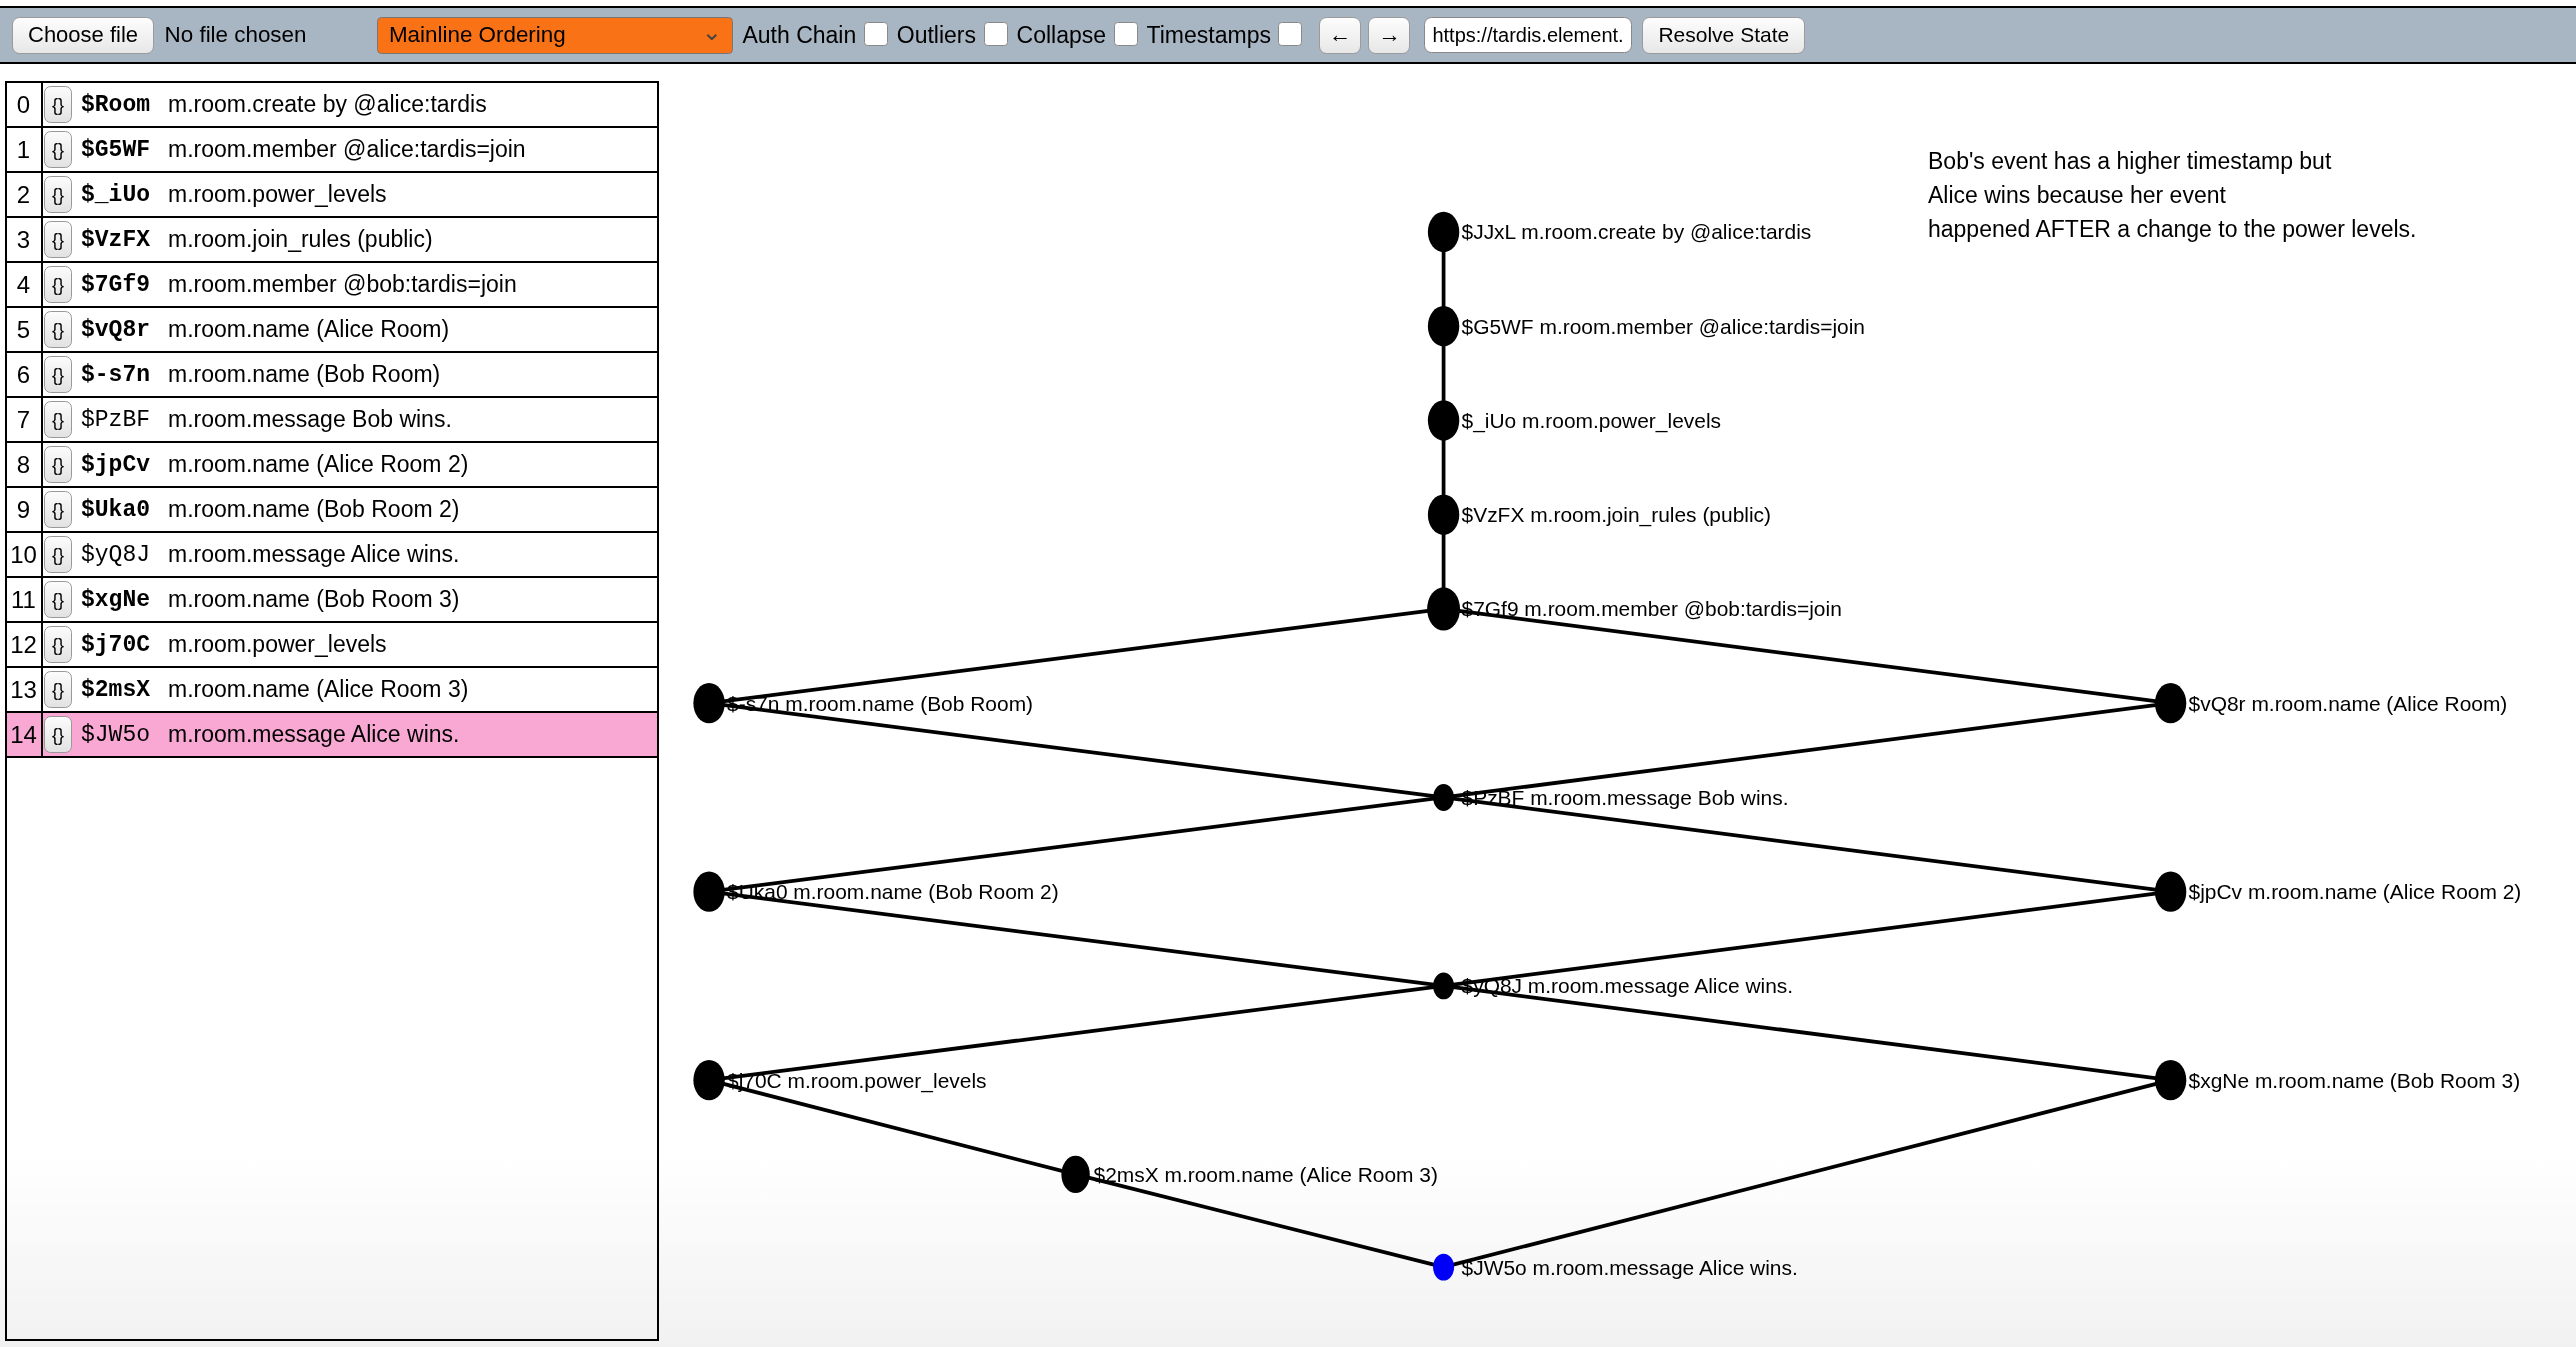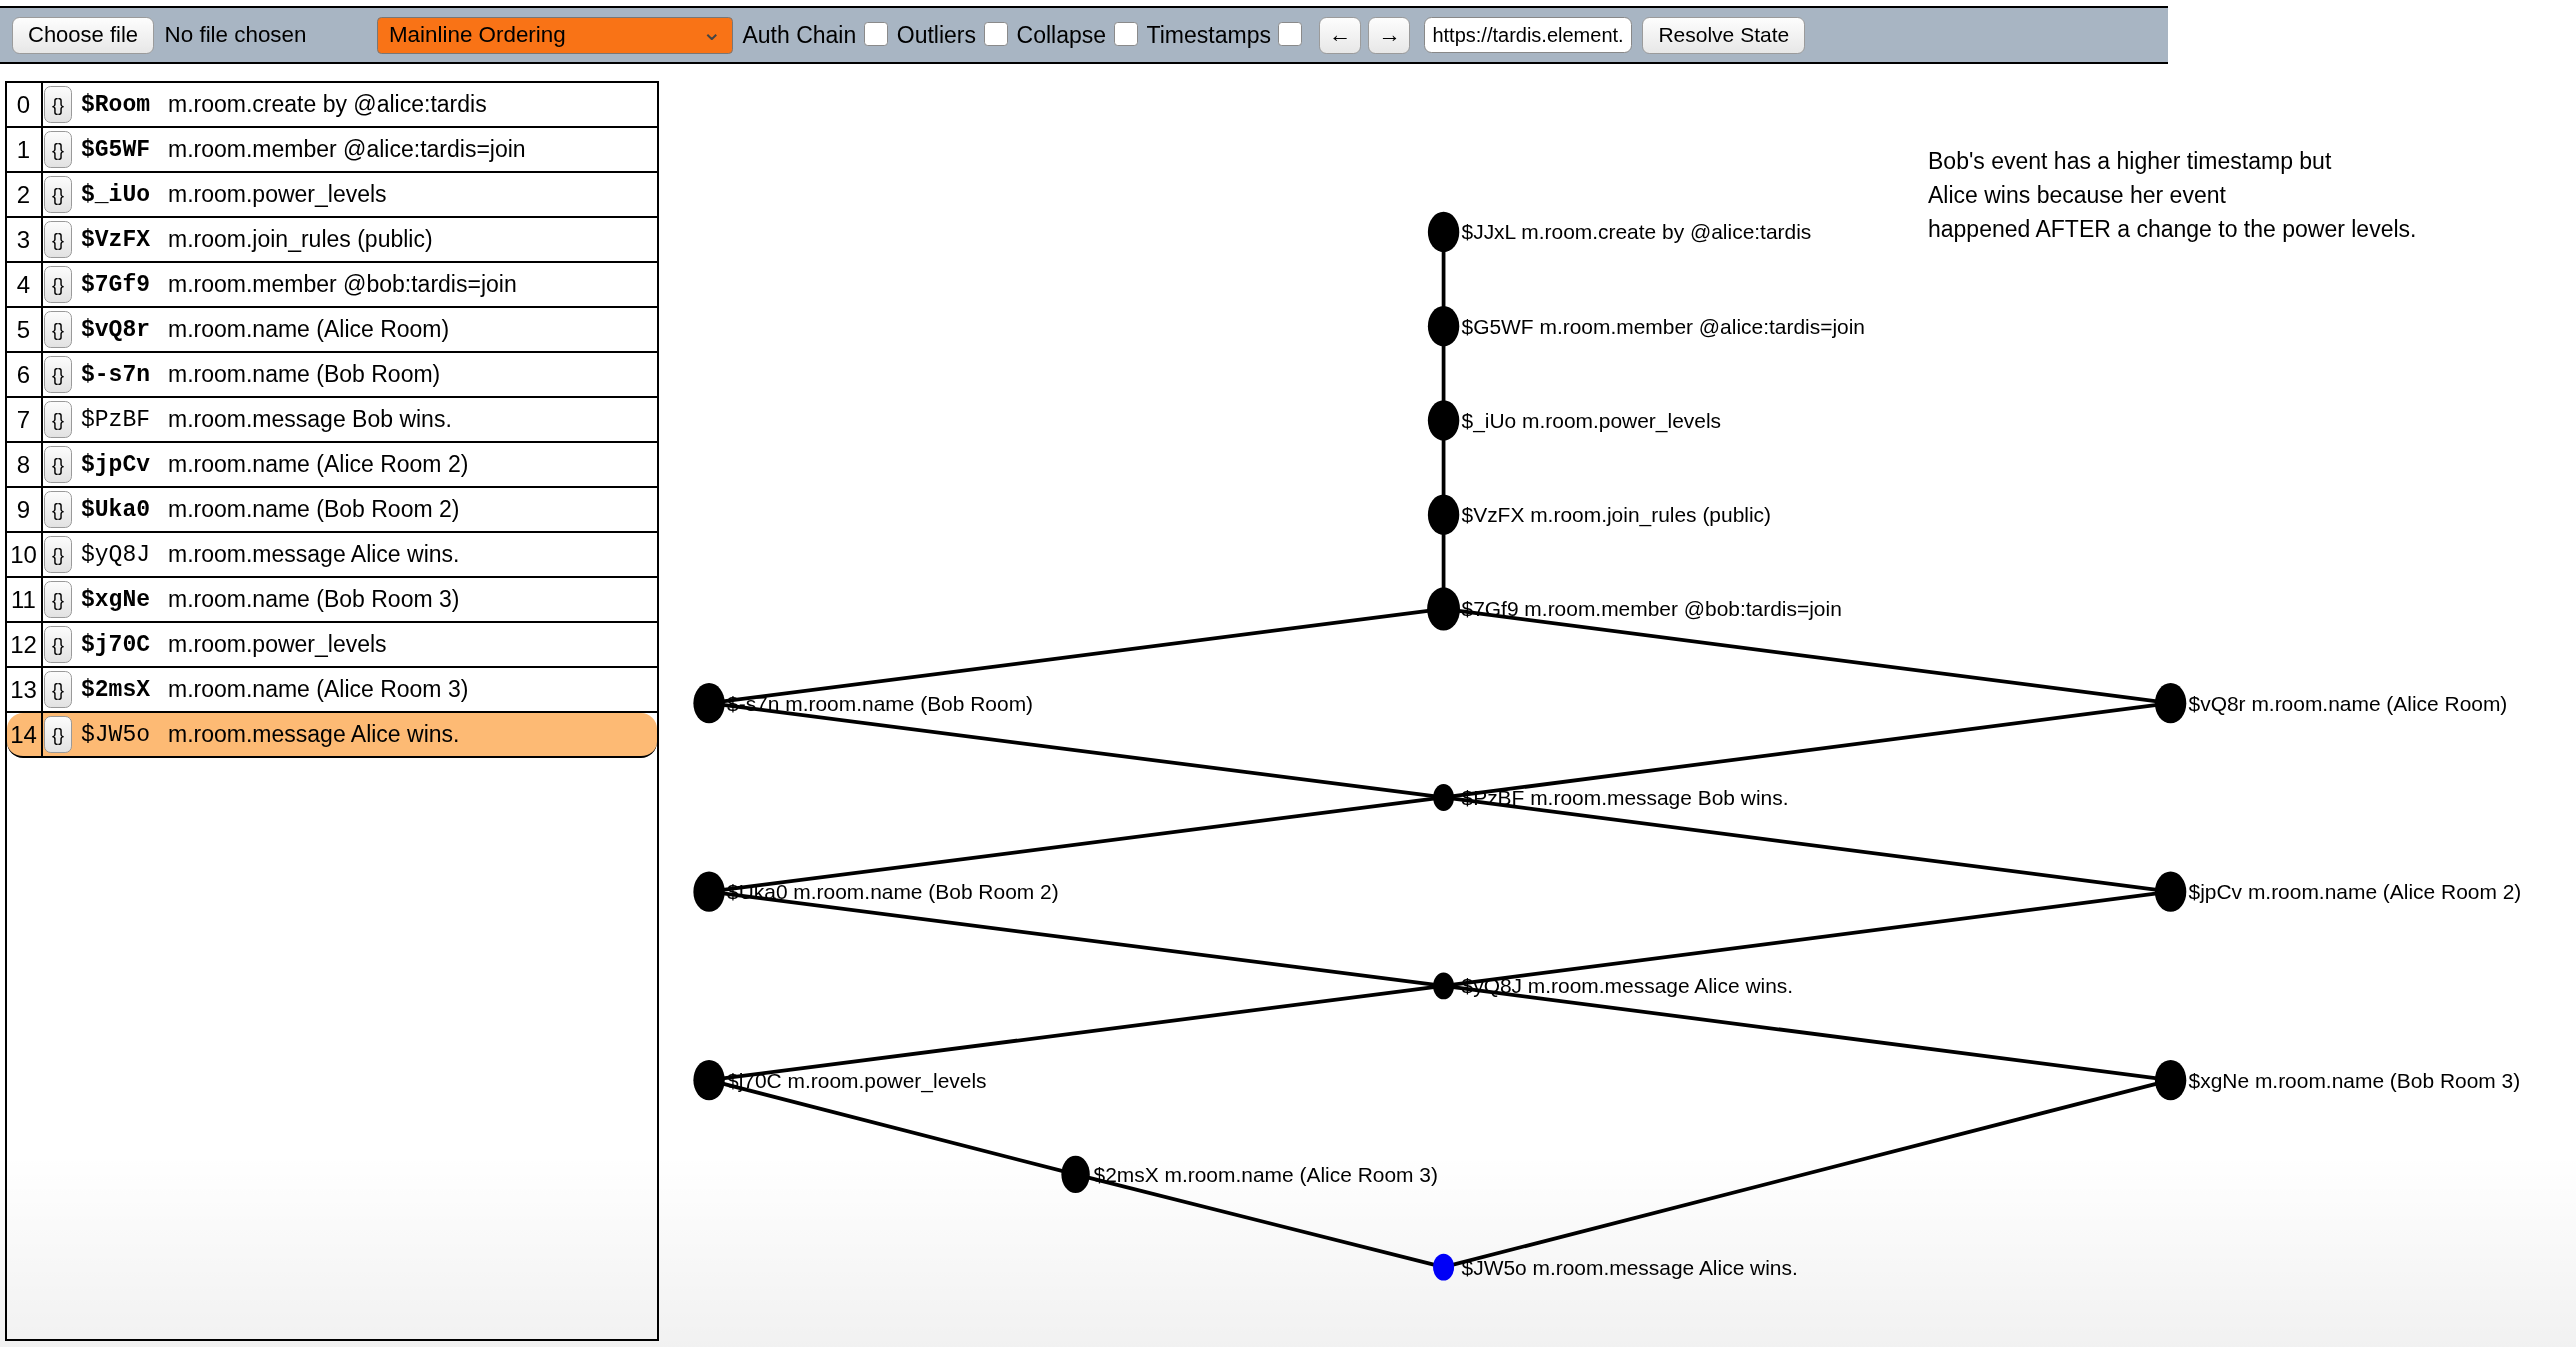--- a/index.html
+++ b/index.html
@@ -2,21 +2,21 @@
 <html style="font-size:12px"><head>
 <meta charset="utf-8">
 <style>
   html,body{margin:0;padding:0;}
   body{
     width:2576px;height:1348px;position:relative;overflow:hidden;
     background:#ffffff;font-family:"Liberation Sans",sans-serif;color:#000;
   }
   
   .toolbar{
-    position:absolute;left:0;top:6px;width:2168px;height:58px;box-sizing:border-box;
+    position:absolute;left:0;top:6px;width:2576px;height:58px;box-sizing:border-box;
     background:#a8b5c3;border-top:2.2px solid #000;border-bottom:2.2px solid #000;
     display:flex;align-items:center;z-index:3;
   }
   .btn{
     background:linear-gradient(#fdfdfd,#e7e7e7);border:1.5px solid #9b9b9b;border-radius:7.5px;
     font-family:"Liberation Sans",sans-serif;font-size:22px;color:#000;
     height:37px;padding:0 15px;display:flex;align-items:center;justify-content:center;
   }
   .choose-file{margin-left:12px;}
   .file-status{margin-left:10.5px;font-size:22.4px;}
@@ -43,21 +43,21 @@
   .resolve{margin-left:10.5px;font-size:21px;}
   
   .panel{
     position:absolute;left:4.5px;top:81px;width:654px;height:1260px;box-sizing:border-box;
     background:#fff;border:2.2px solid #000;z-index:2;
   }
   .row{
     height:43px;border-bottom:2.2px solid #000;display:flex;align-items:center;
     background:#fff;
   }
-  .row.selected{background:#fdba74;border-radius:16px;}
+  .row.selected{background:#f9a8d4;}
   .idx{
     width:34px;min-width:34px;text-align:center;font-size:24px;
     border-right:2.2px solid #000;align-self:stretch;display:flex;align-items:center;justify-content:center;
   }
   .json-btn{
     width:28px;min-width:28px;height:37px;margin-left:1.5px;padding:0;
     border:1.5px solid #999;border-radius:6.7px;background:linear-gradient(#fcfcfc,#e2e2e2);
     font-size:18px;font-family:"Liberation Sans",sans-serif;line-height:1;color:#000;
   }
   .eid{font-family:"Liberation Mono",monospace;font-size:23px;margin-left:9px;white-space:pre;}

